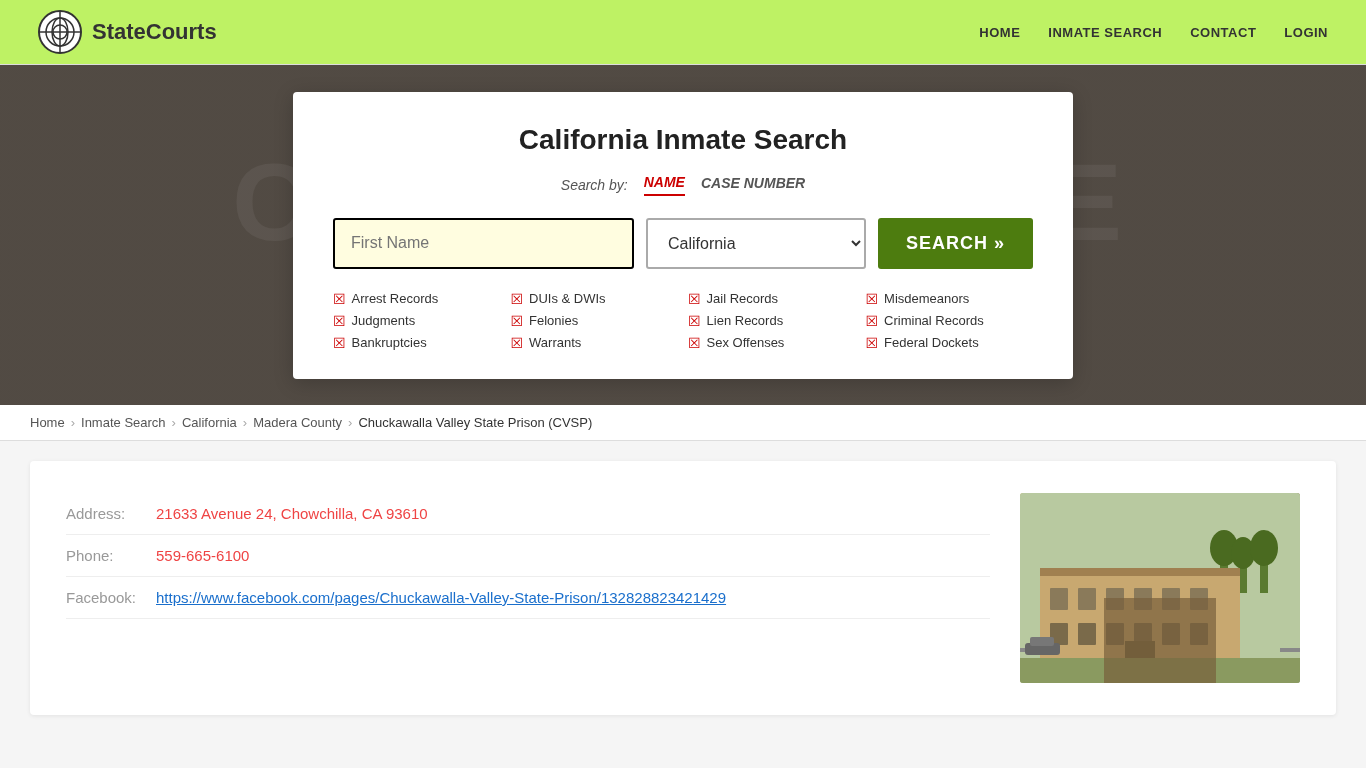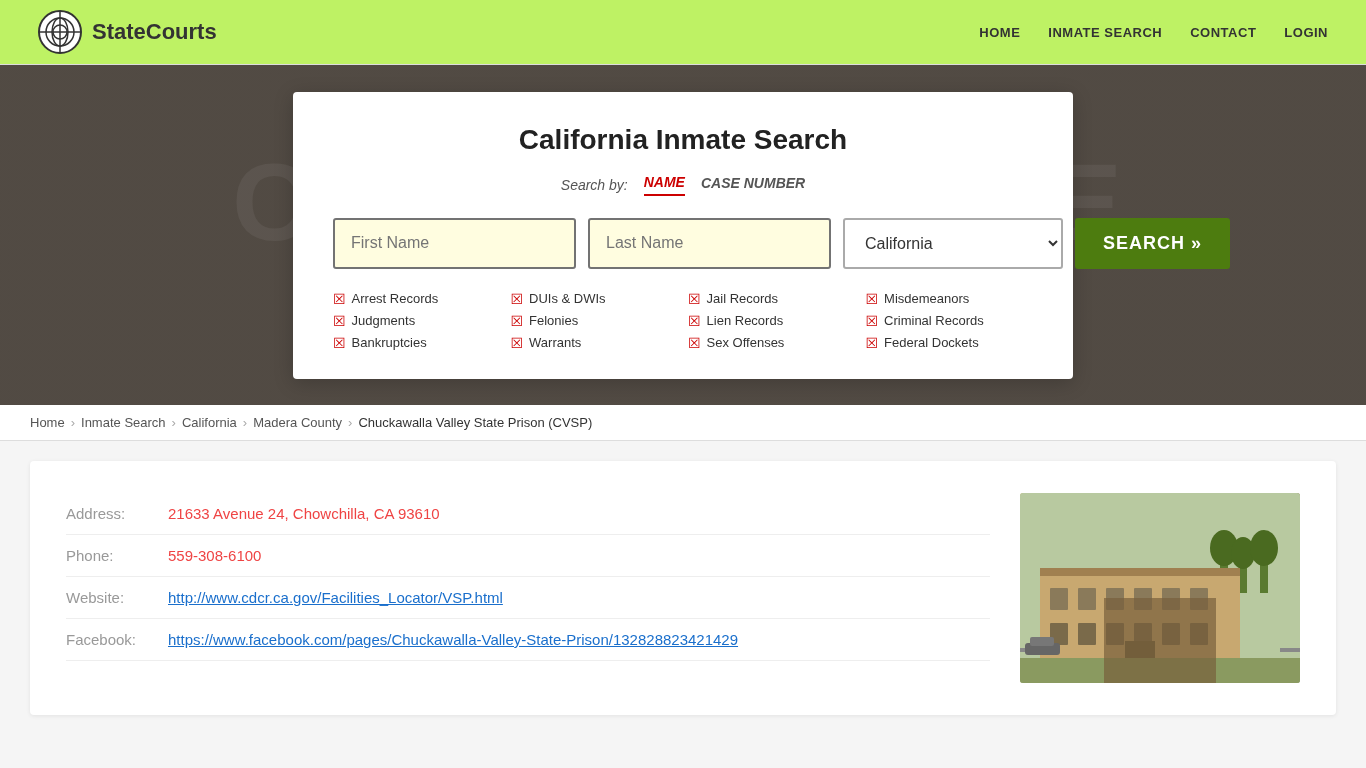--- a/index.html
+++ b/index.html
@@ -116,21 +116,21 @@
     }
     .search-inputs-row {
       display: flex;
       gap: 12px;
       margin-bottom: 22px;
       align-items: stretch;
     }
     .search-input {
       flex: 1;
       padding: 14px 16px;
-      border: 2px solid #737373;
+      border: 2px solid #000000;
       background: #fffde0;
       font-size: 16px;
       color: #3b82f6;
       border-radius: 3px;
       outline: none;
     }
     .state-select {
       flex: 0 0 220px;
       padding: 14px 16px;
       border: 2px solid #aaa;
@@ -214,21 +214,21 @@
     .info-section {
       display: flex;
       gap: 30px;
       align-items: flex-start;
     }
     .info-details {
       flex: 1;
     }
     .info-row {
       display: flex;
-      gap: 12px;
+      gap: 0;
       padding: 12px 0;
       border-bottom: 1px solid #eee;
       align-items: baseline;
     }
     .info-label {
       font-size: 15px;
       color: #999;
       min-width: 90px;
       flex-shrink: 0;
     }
@@ -298,21 +298,20 @@
   <div class="hero-bg-img"></div>
   <div class="search-card">
     <h1 class="search-card-title">California Inmate Search</h1>
     <div class="search-by-row">
       <span class="search-by-label">Search by:</span>
       <span class="search-tab active">NAME</span>
       <span class="search-tab">CASE NUMBER</span>
     </div>
     <div class="search-inputs-row">
       <input class="search-input" type="text" placeholder="First Name" style="">
-      <input class="search-input" type="text" placeholder="Last Name" style="">
       <select class="state-select">
         <option>Alabama</option>
         <option>Alaska</option>
         <option>Arizona</option>
         <option>Arkansas</option>
         <option selected="">California</option>
         <option>Colorado</option>
         <option>Connecticut</option>
         <option>Delaware</option>
         <option>Florida</option>
@@ -388,25 +387,21 @@
 <div class="main-content">
   <div class="content-card">
     <div class="info-section">
       <div class="info-details">
         <div class="info-row">
           <span class="info-label">Address:</span>
           <span class="info-value">21633 Avenue 24, Chowchilla, CA 93610</span>
         </div>
         <div class="info-row">
           <span class="info-label">Phone:</span>
-          <span class="info-value">559-308-6100</span>
-        </div>
-        <div class="info-row">
-          <span class="info-label">Website:</span>
-          <a class="info-link">http://www.cdcr.ca.gov/Facilities_Locator/VSP.html</a>
+          <span class="info-value">559-665-6100</span>
         </div>
         <div class="info-row">
           <span class="info-label">Facebook:</span>
           <a class="info-link">https://www.facebook.com/pages/Chuckawalla-Valley-State-Prison/132828823421429</a>
         </div>
       </div>
       <div class="prison-image">
         <svg viewBox="0 0 280 190" xmlns="http://www.w3.org/2000/svg" style="width:100%;height:100%;position:absolute;top:0;left:0;">
 
           <rect x="0" y="0" width="280" height="190" fill="#b8c9a0"></rect>

